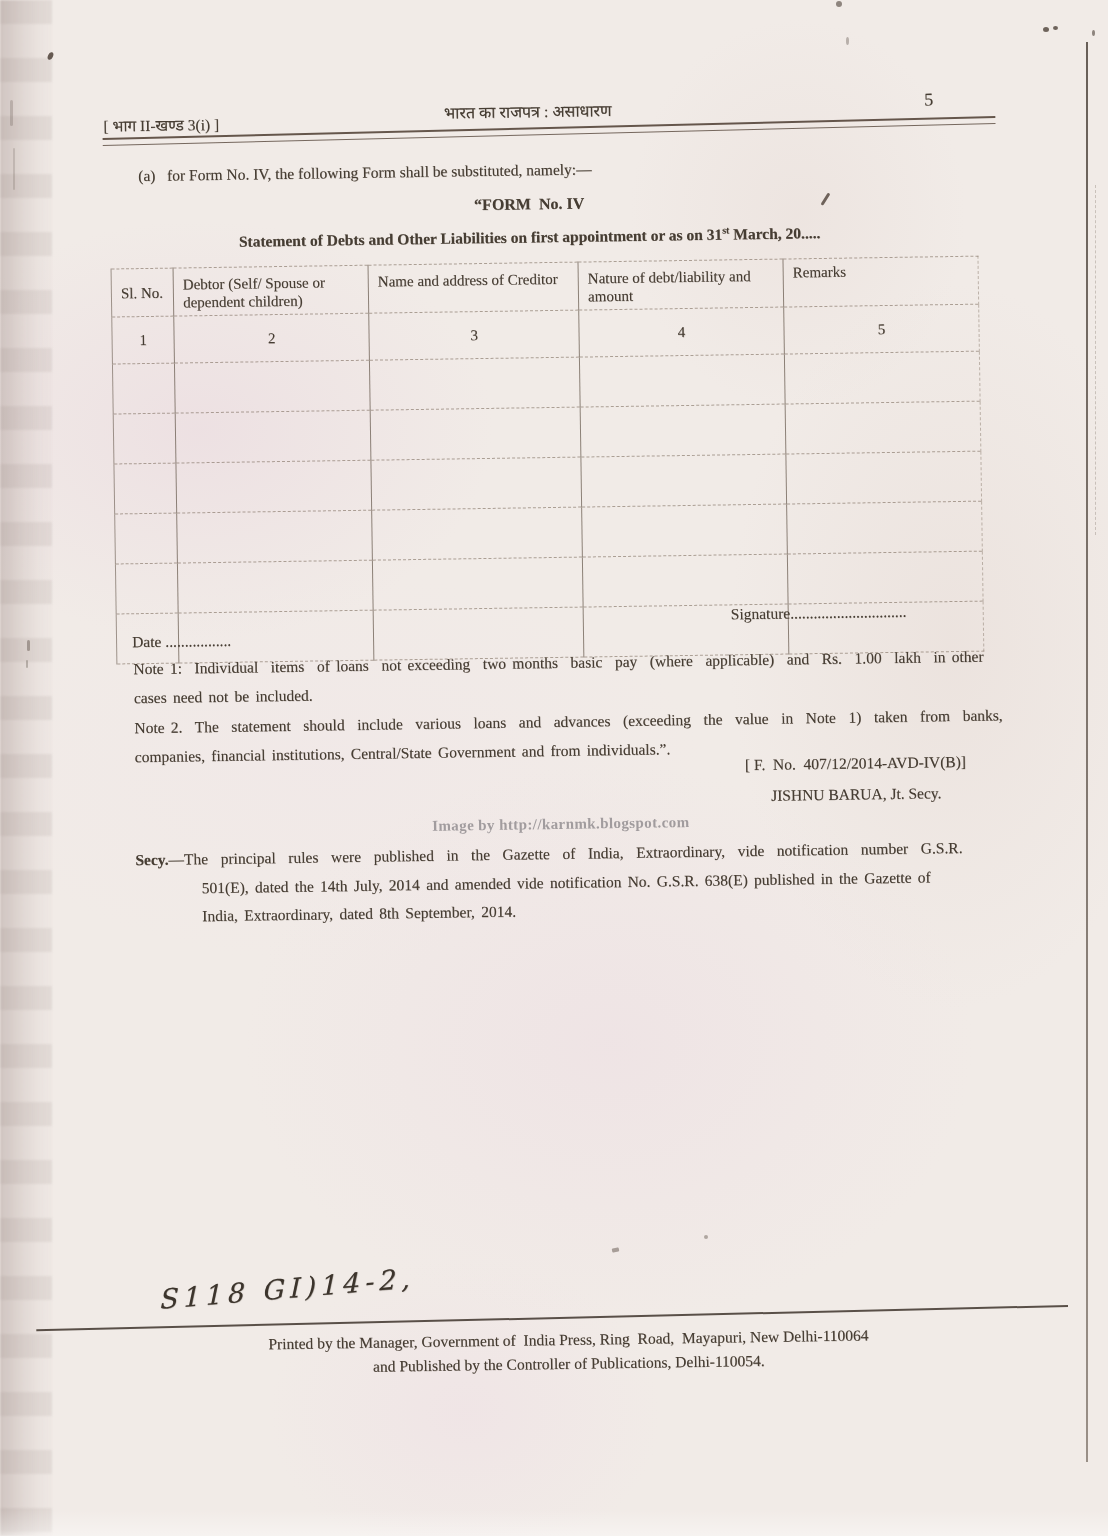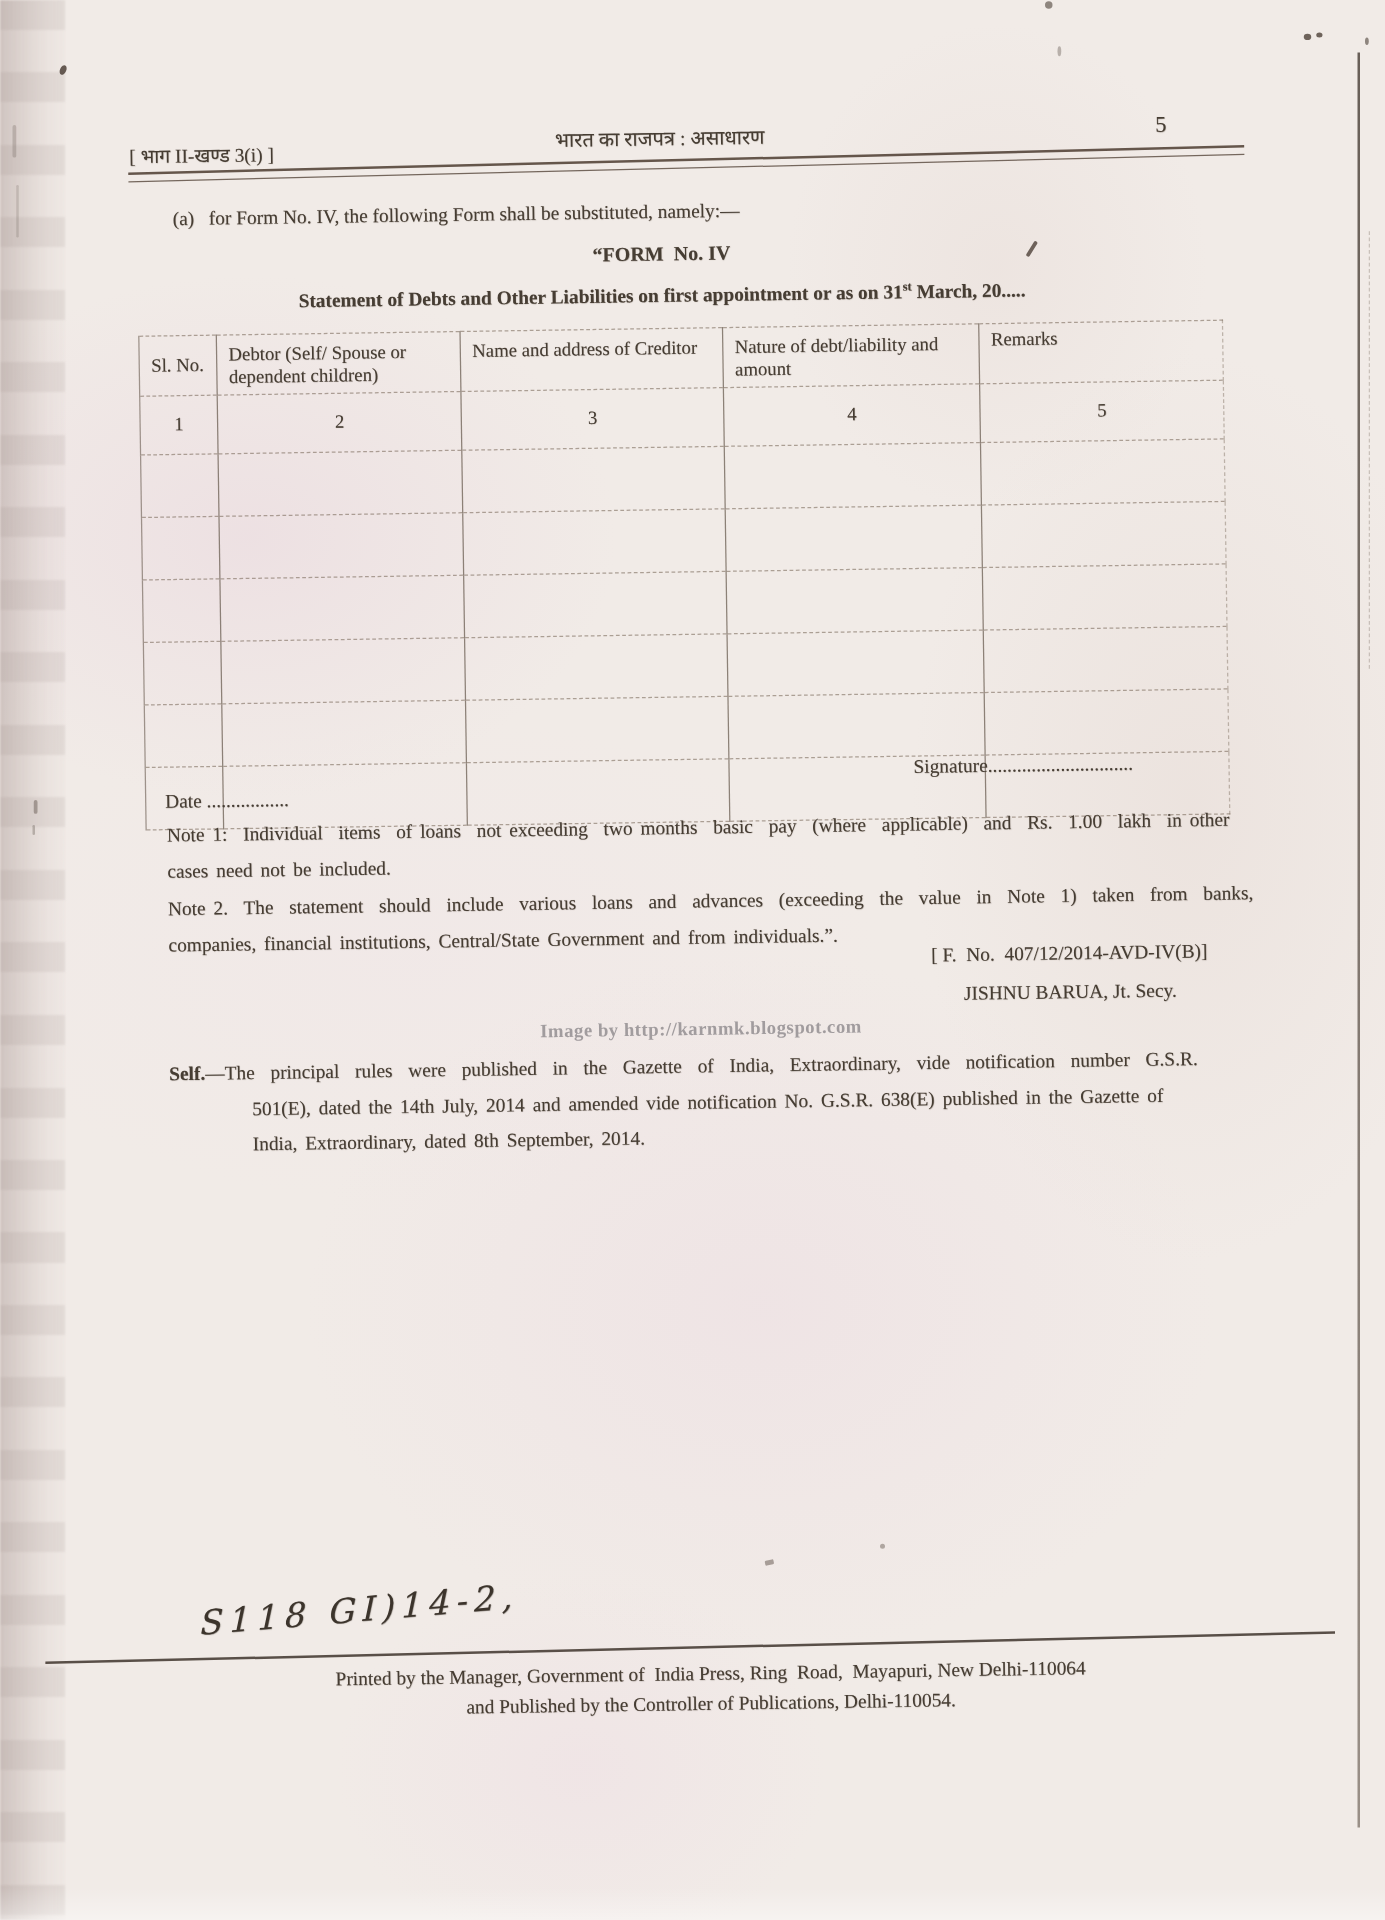--- a/index.html
+++ b/index.html
@@ -191,21 +191,21 @@
     <div class="abs txt note-line" style="left:135px;top:653px;">Note 1:  Individual  items  of loans  not exceeding  two months  basic  pay  (where  applicable)  and  Rs.  1.00  lakh  in other</div>
     <div class="abs txt note-line" style="left:135px;top:682px;">cases need not be included.</div>
     <div class="abs txt note-line" style="left:135px;top:712px;">Note 2.  The  statement  should  include  various  loans  and  advances  (exceeding  the  value  in  Note  1)  taken  from  banks,</div>
     <div class="abs txt note-line" style="left:135px;top:741px;">companies, financial institutions, Central/State Government and from individuals.”.</div>
 
     <div class="abs txt" style="left:0;width:966px;text-align:right;top:758px;">[ F.  No.  407/12/2014-AVD-IV(B)]</div>
     <div class="abs txt" style="left:0;width:941px;text-align:right;top:789px;">JISHNU BARUA, Jt. Secy.</div>
 
     <div class="abs watermark wide-center" style="top:816px;">Image by http://karnmk.blogspot.com</div>
 
-    <div class="abs txt note-line" style="left:134px;top:844px;"><span class="b">Self.</span><span>—The  principal  rules  were  published  in  the  Gazette  of  India,  Extraordinary,  vide  notification  number  G.S.R.</span></div>
+    <div class="abs txt note-line" style="left:134px;top:844px;"><span class="b">Secy.</span><span>—The  principal  rules  were  published  in  the  Gazette  of  India,  Extraordinary,  vide  notification  number  G.S.R.</span></div>
     <div class="abs txt note-line" style="left:200px;top:873px;">501(E), dated the 14th July, 2014 and amended vide notification No. G.S.R. 638(E) published in the Gazette of</div>
     <div class="abs txt note-line" style="left:200px;top:901px;">India, Extraordinary, dated 8th September, 2014.</div>
 
     <div class="abs handwriting" style="left:152px;top:1278px;">S118 GI)14-2,</div>
     <div class="footer-rule"></div>
     <div class="abs txt wide-center" style="top:1330px;">Printed by the Manager, Government of  India Press, Ring  Road,  Mayapuri, New Delhi-110064</div>
     <div class="abs txt wide-center" style="top:1354px;">and Published by the Controller of Publications, Delhi-110054.</div>
 
   </div>
 

